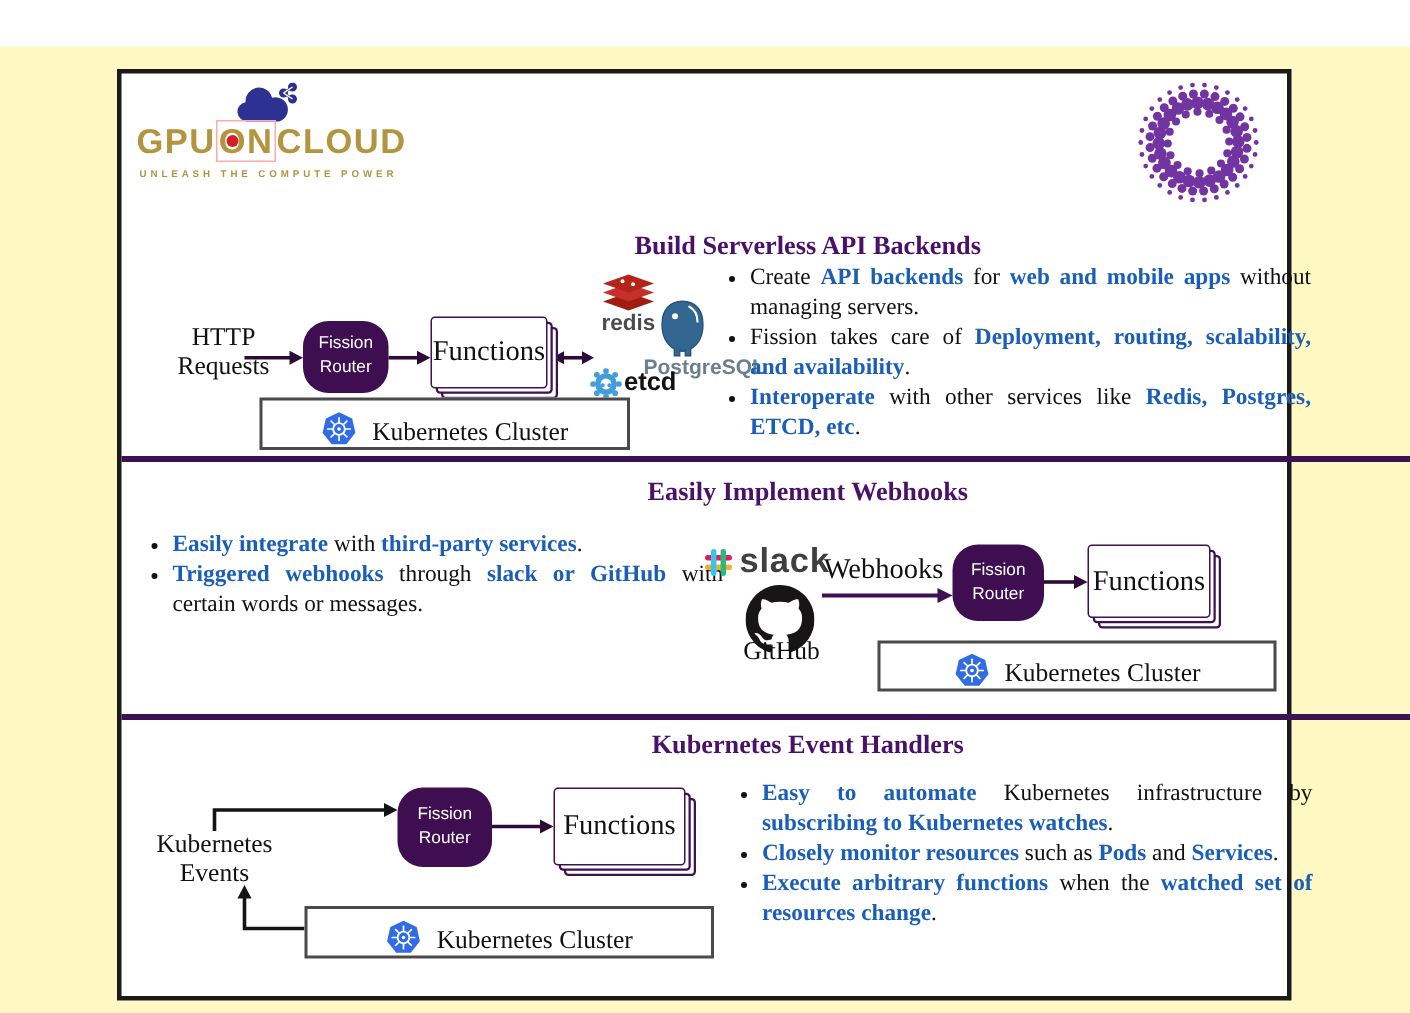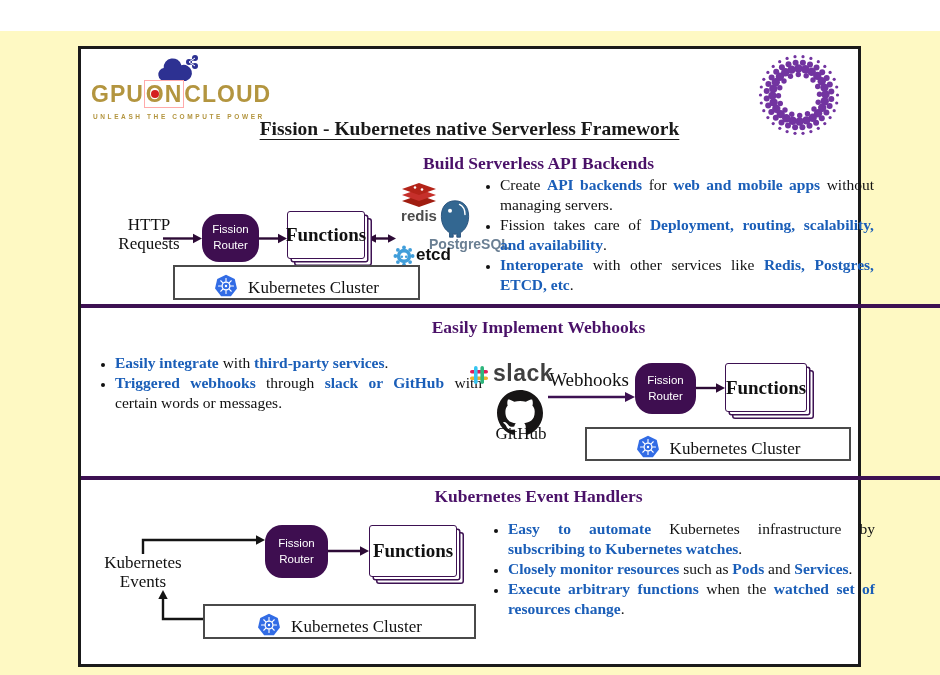--- a/index.html
+++ b/index.html
@@ -28,21 +28,21 @@
   .sechead{position:absolute;left:0;width:100%;text-align:center;font-weight:700;
            font-size:17.5px;color:#4a1168;}
   .svglayer{position:absolute;left:0;top:0;pointer-events:none;}
   
   .router{position:absolute;background:#3e0e50;border-radius:17px;color:#fff;
           font-family:"Liberation Sans",sans-serif;font-size:11.5px;line-height:1.35;
           display:flex;flex-direction:column;align-items:center;justify-content:center;text-align:center;}
   .funcs{position:absolute;background:#fff;border:1.6px solid #3d1152;border-radius:3px;
          display:flex;align-items:center;justify-content:center;font-size:19px;color:#111;
          box-shadow:3.5px 3.5px 0 -1.5px #fff,3.5px 3.5px 0 0 #3d1152,
-                    7px 7px 0 -1.5px #fff,7px 7px 0 0 #3d1152;font-weight:bold;}
+                    7px 7px 0 -1.5px #fff,7px 7px 0 0 #3d1152;}
   .cluster{position:absolute;background:#fff;border:2px solid #4a4a4a;
            display:flex;align-items:flex-end;justify-content:center;gap:10px;font-size:17px;color:#111;}
   .dlabel{position:absolute;text-align:center;font-size:17px;line-height:1.1;color:#111;}
   .small-wordmark{position:absolute;font-family:"Liberation Sans",sans-serif;font-weight:700;color:#4c4c4c;}
   
   .bullets{position:absolute;margin:0;padding:0 0 0 20px;font-size:15.5px;line-height:20px;
            text-align:justify;color:#111;}
   .bullets li{margin:0;padding:0;}
   .bullets li::marker{color:#111;font-size:0.8em;}
   .hl{color:#1a5eb8;font-weight:700;}
@@ -170,21 +170,20 @@
           <circle cx="-15.0" cy="-14.0" r="2.7" fill="#7234a0"></circle>
           <circle cx="-8.5" cy="-18.7" r="2.7" fill="#7234a0"></circle>
           <circle cx="-0.7" cy="-20.5" r="2.7" fill="#7234a0"></circle>
           <circle cx="7.2" cy="-19.2" r="2.7" fill="#7234a0"></circle>
           <circle cx="14.0" cy="-15.0" r="2.7" fill="#7234a0"></circle>
           <circle cx="18.7" cy="-8.5" r="2.7" fill="#7234a0"></circle>
           <circle cx="20.5" cy="-0.7" r="2.7" fill="#7234a0"></circle>
         </svg>
     </div>
 
-    <div class="title">Fission - Kubernetes native Serverless Framework</div>
 
     <div class="sec sec1">
       <div class="sechead" style="top:10px">Build Serverless API Backends</div>
 
       <svg class="svglayer" width="777" height="161">
         <g stroke="#2d0b36" stroke-width="2.4">
           <line x1="82" y1="95.5" x2="113" y2="95.5"></line>
           <line x1="178" y1="95.5" x2="199" y2="95.5"></line>
           <line x1="293" y1="95.5" x2="309" y2="95.5"></line>
         </g>

